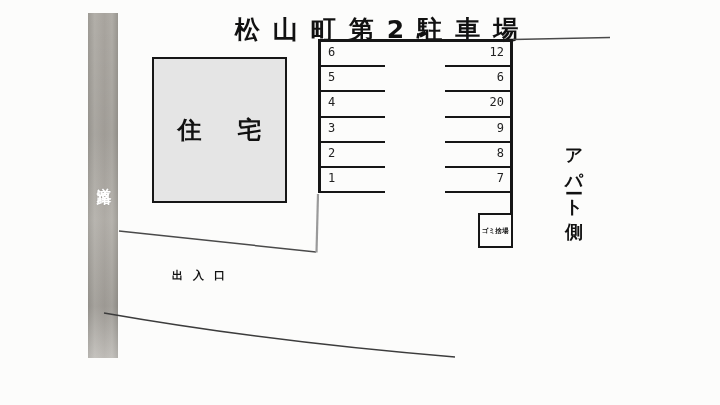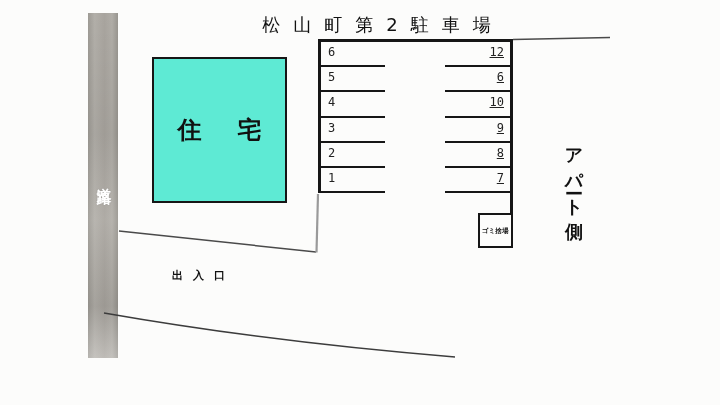--- a/index.html
+++ b/index.html
@@ -10,42 +10,42 @@
   .canvas{
     position:relative;
     width:720px;height:405px;
     background:#fcfcfb;
     overflow:hidden;
   }
   
   .lot-title{
     position:absolute;left:198px;top:13px;width:344px;
     text-align:center;
-    font-size:18px;font-weight:normal;color:#111;
+    font-size:25px;font-weight:bold;color:#111;
     letter-spacing:13px;padding-left:13px;
     white-space:nowrap;
   }
   
   .road{
     position:absolute;left:88px;top:13px;width:30px;height:345px;
     background:
       linear-gradient(180deg, rgba(255,255,255,0) 0%, rgba(0,0,0,0.05) 35%, rgba(255,255,255,0.08) 60%, rgba(0,0,0,0.07) 85%, rgba(255,255,255,0.25) 100%),
       linear-gradient(90deg, #9d9a94 0%, #b2afa9 22%, #a8a49e 55%, #b0ada7 80%, #98958f 100%);
   }
   .road-label{
     position:absolute;left:6px;top:163px;
     writing-mode:vertical-rl;text-orientation:upright;
     font-size:15px;font-weight:bold;color:#fff;
     letter-spacing:2px;
     text-shadow:0 0 1px rgba(120,120,120,.6);
   }
   
   .house{
     position:absolute;left:152px;top:57px;width:135px;height:146px;
-    border:2.5px solid #161616;background:#5eead4;
+    border:2.5px solid #161616;background:#e5e5e5;
     display:flex;align-items:center;justify-content:center;
     box-sizing:border-box;
   }
   .house-label{
     font-size:24px;font-weight:bold;color:#111;
     letter-spacing:36px;padding-left:36px;white-space:nowrap;
   }
   
   .ptop{
     position:absolute;left:318px;top:39px;width:195px;height:3px;
@@ -64,21 +64,21 @@
   .pcol-right{
     left:445px;width:66px;
   }
   .pspace{
     flex:1;border-bottom:2.5px solid #161616;
     font-family:"DejaVu Sans Mono","Liberation Mono",monospace;
     font-size:12px;color:#222;line-height:1;
     box-sizing:border-box;
   }
   .pcol-left .pspace{padding:4px 0 0 7px;text-align:left;}
-  .pcol-right .pspace{padding:4px 7px 0 0;text-align:right;text-decoration:underline;}
+  .pcol-right .pspace{padding:4px 7px 0 0;text-align:right;}
   .pright-edge{
     position:absolute;left:510px;top:39px;width:3px;height:176px;
     background:#161616;
   }
   
   .garbage{
     position:absolute;left:478px;top:213px;width:35px;height:35px;
     border:2px solid #161616;box-sizing:border-box;
     display:flex;align-items:center;justify-content:center;
     background:#fdfdfc;
@@ -127,21 +127,21 @@
     <div class="pspace">5</div>
     <div class="pspace">4</div>
     <div class="pspace">3</div>
     <div class="pspace">2</div>
     <div class="pspace">1</div>
   </div>
 
   <div class="pcol pcol-right">
     <div class="pspace">12</div>
     <div class="pspace">6</div>
-    <div class="pspace">10</div>
+    <div class="pspace">20</div>
     <div class="pspace">9</div>
     <div class="pspace">8</div>
     <div class="pspace">7</div>
   </div>
 
   <div class="pright-edge"></div>
 
   <div class="garbage">
     <span class="garbage-label">ゴミ捨場</span>
   </div>

